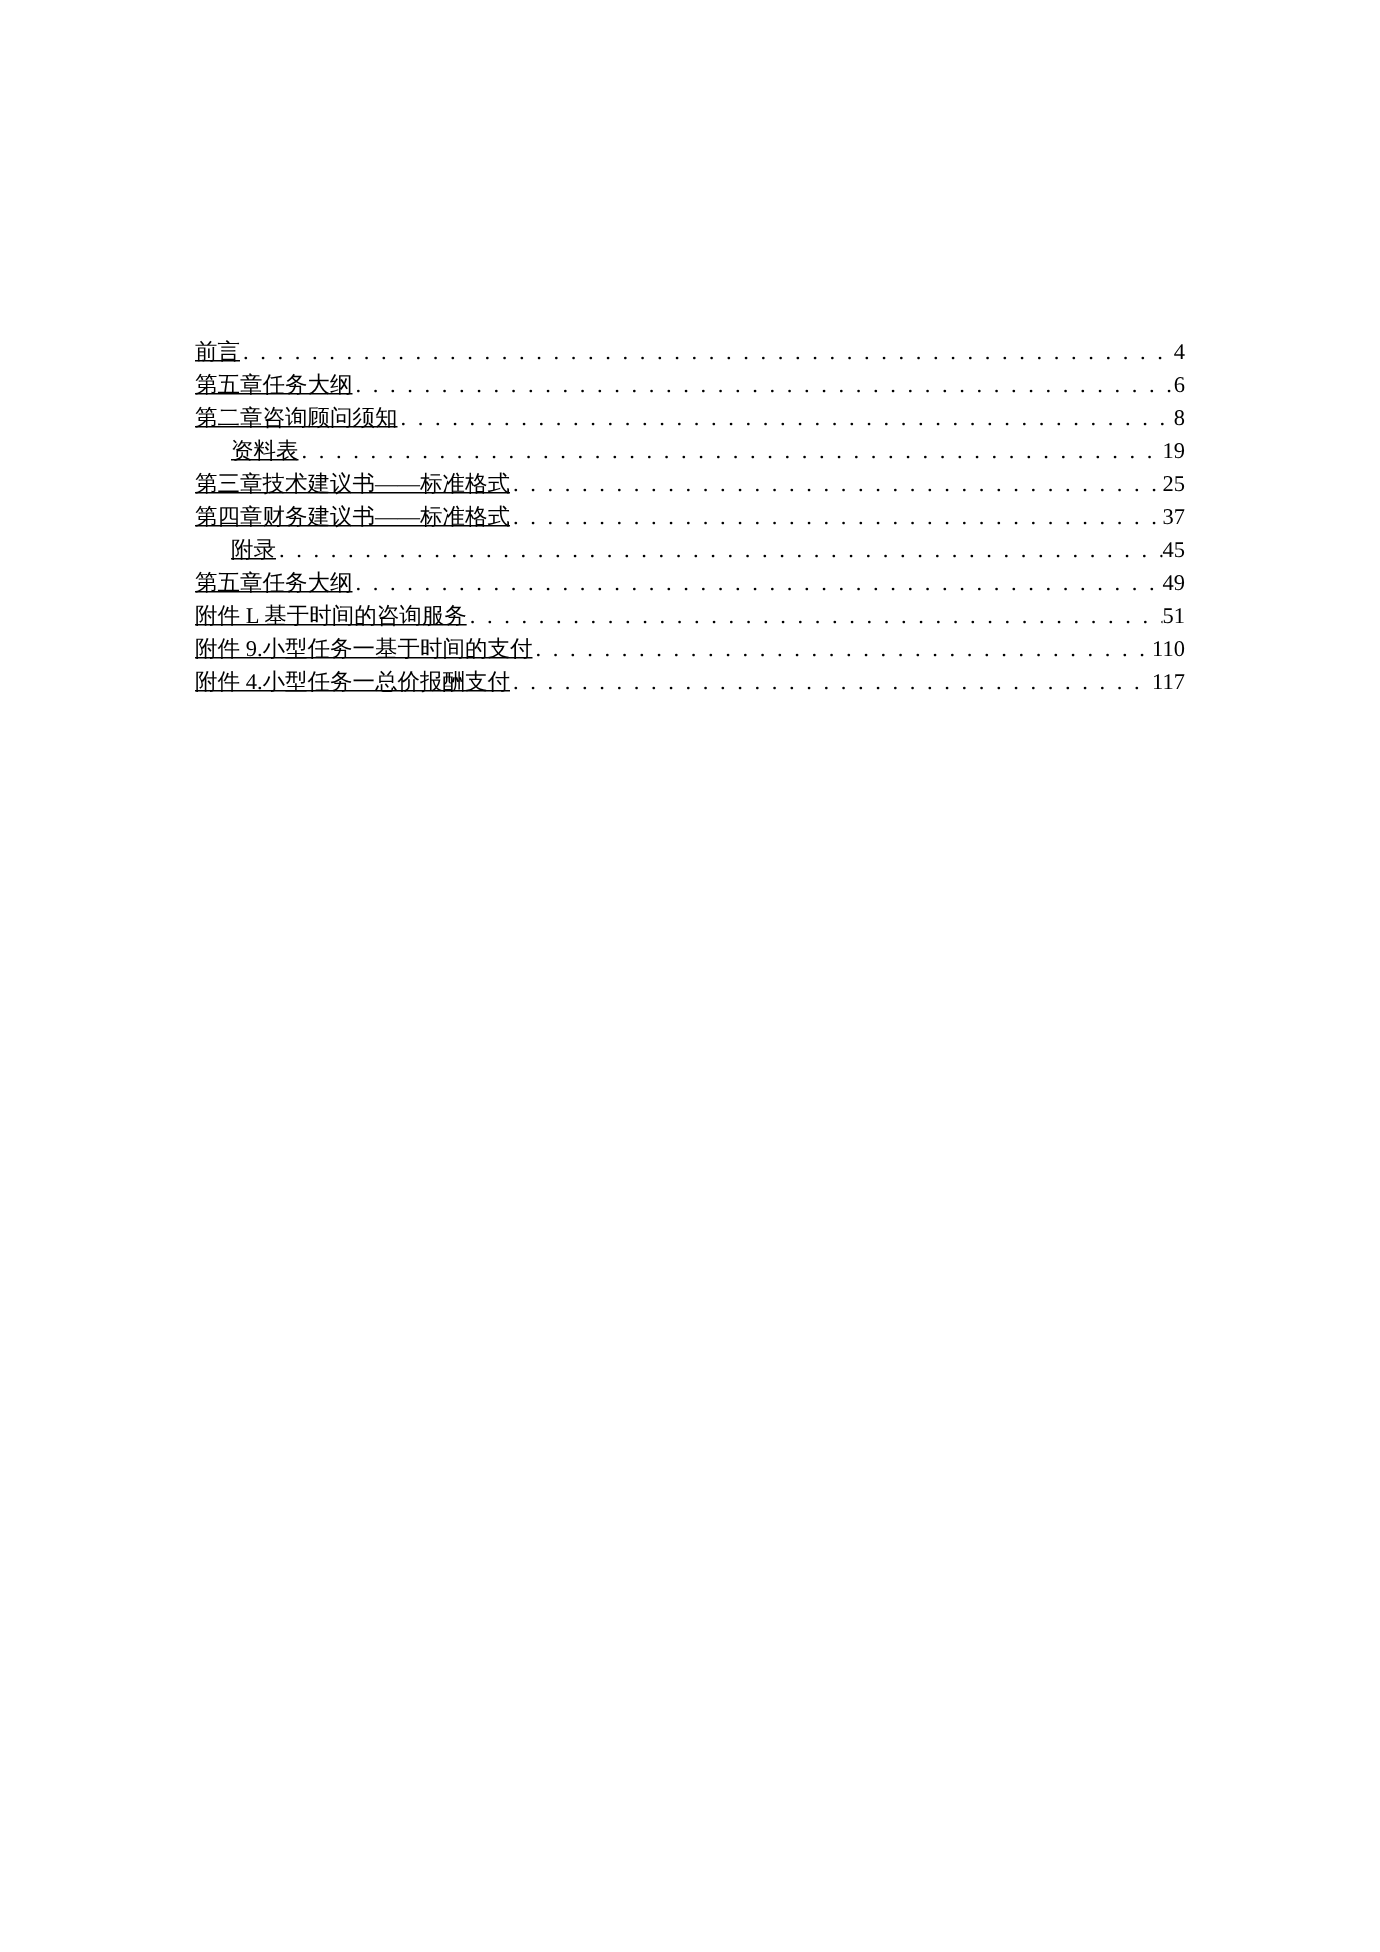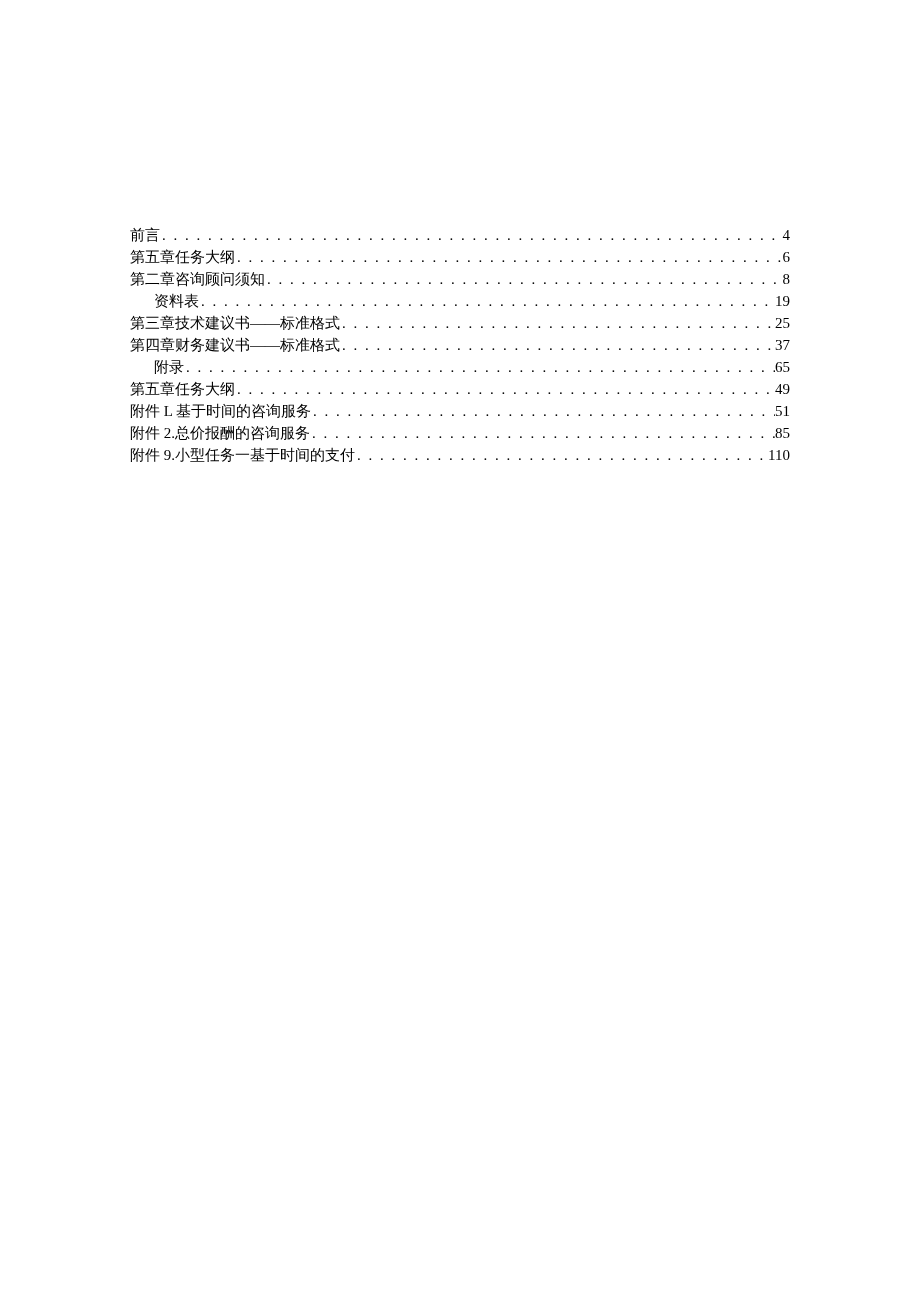--- a/index.html
+++ b/index.html
@@ -26,20 +26,21 @@
       align-items: baseline;
       line-height: 1.4;
       margin-bottom: 1px;
       white-space: nowrap;
     }
     .toc-entry.indent-1 {
       padding-left: 24px;
     }
     .toc-title {
       flex-shrink: 0;
+      text-decoration: underline;
     }
     .toc-dots {
       flex: 1;
       overflow: hidden;
       letter-spacing: 2px;
       padding: 0 2px;
     }
     .toc-dots::before {
       content: ". . . . . . . . . . . . . . . . . . . . . . . . . . . . . . . . . . . . . . . . . . . . . . . . . . . . . . . . . . . . . . . . . . . . . . . . . . . . . . . . . . . . . . . . . . . . . . . . . . . . . . . . . . . . . . . . . . . . . . . . . . . . . . . . . . . . . . . . . . . . . . . . . . . . . .";
     }
@@ -78,35 +79,35 @@
     <span class="toc-page">25</span>
   </div>
   <div class="toc-entry">
     <span class="toc-title">第四章财务建议书——标准格式</span>
     <span class="toc-dots"></span>
     <span class="toc-page">37</span>
   </div>
   <div class="toc-entry indent-1">
     <span class="toc-title">附录</span>
     <span class="toc-dots"></span>
-    <span class="toc-page">65</span>
+    <span class="toc-page">45</span>
   </div>
   <div class="toc-entry">
     <span class="toc-title">第五章任务大纲</span>
     <span class="toc-dots"></span>
     <span class="toc-page">49</span>
   </div>
   <div class="toc-entry">
     <span class="toc-title">附件 L 基于时间的咨询服务</span>
     <span class="toc-dots"></span>
     <span class="toc-page">51</span>
   </div>
   <div class="toc-entry">
-    <span class="toc-title">附件 2.总价报酬的咨询服务</span>
-    <span class="toc-dots"></span>
-    <span class="toc-page">85</span>
-  </div>
-  <div class="toc-entry">
     <span class="toc-title">附件 9.小型任务一基于时间的支付</span>
     <span class="toc-dots"></span>
     <span class="toc-page">110</span>
   </div>
+  <div class="toc-entry">
+    <span class="toc-title">附件 4.小型任务一总价报酬支付</span>
+    <span class="toc-dots"></span>
+    <span class="toc-page">117</span>
+  </div>
 </div>
 
 </body></html>

